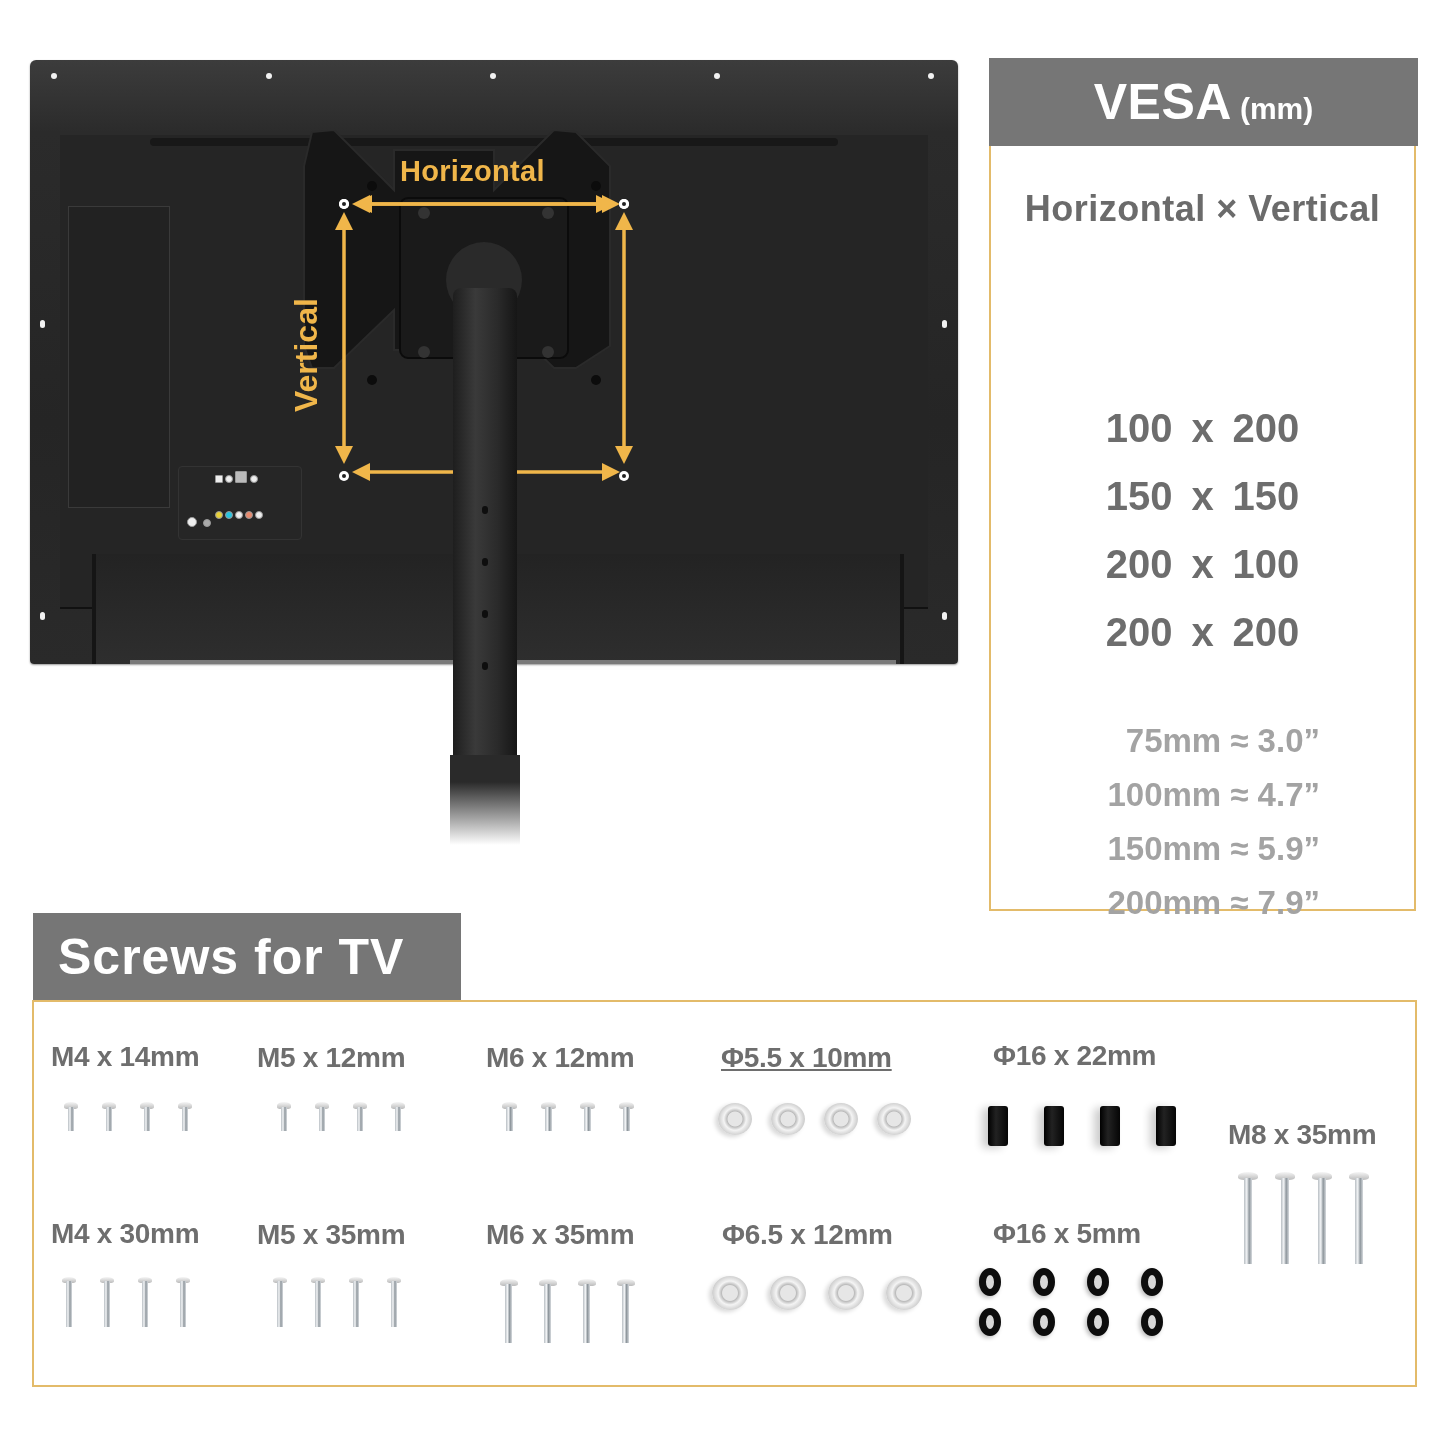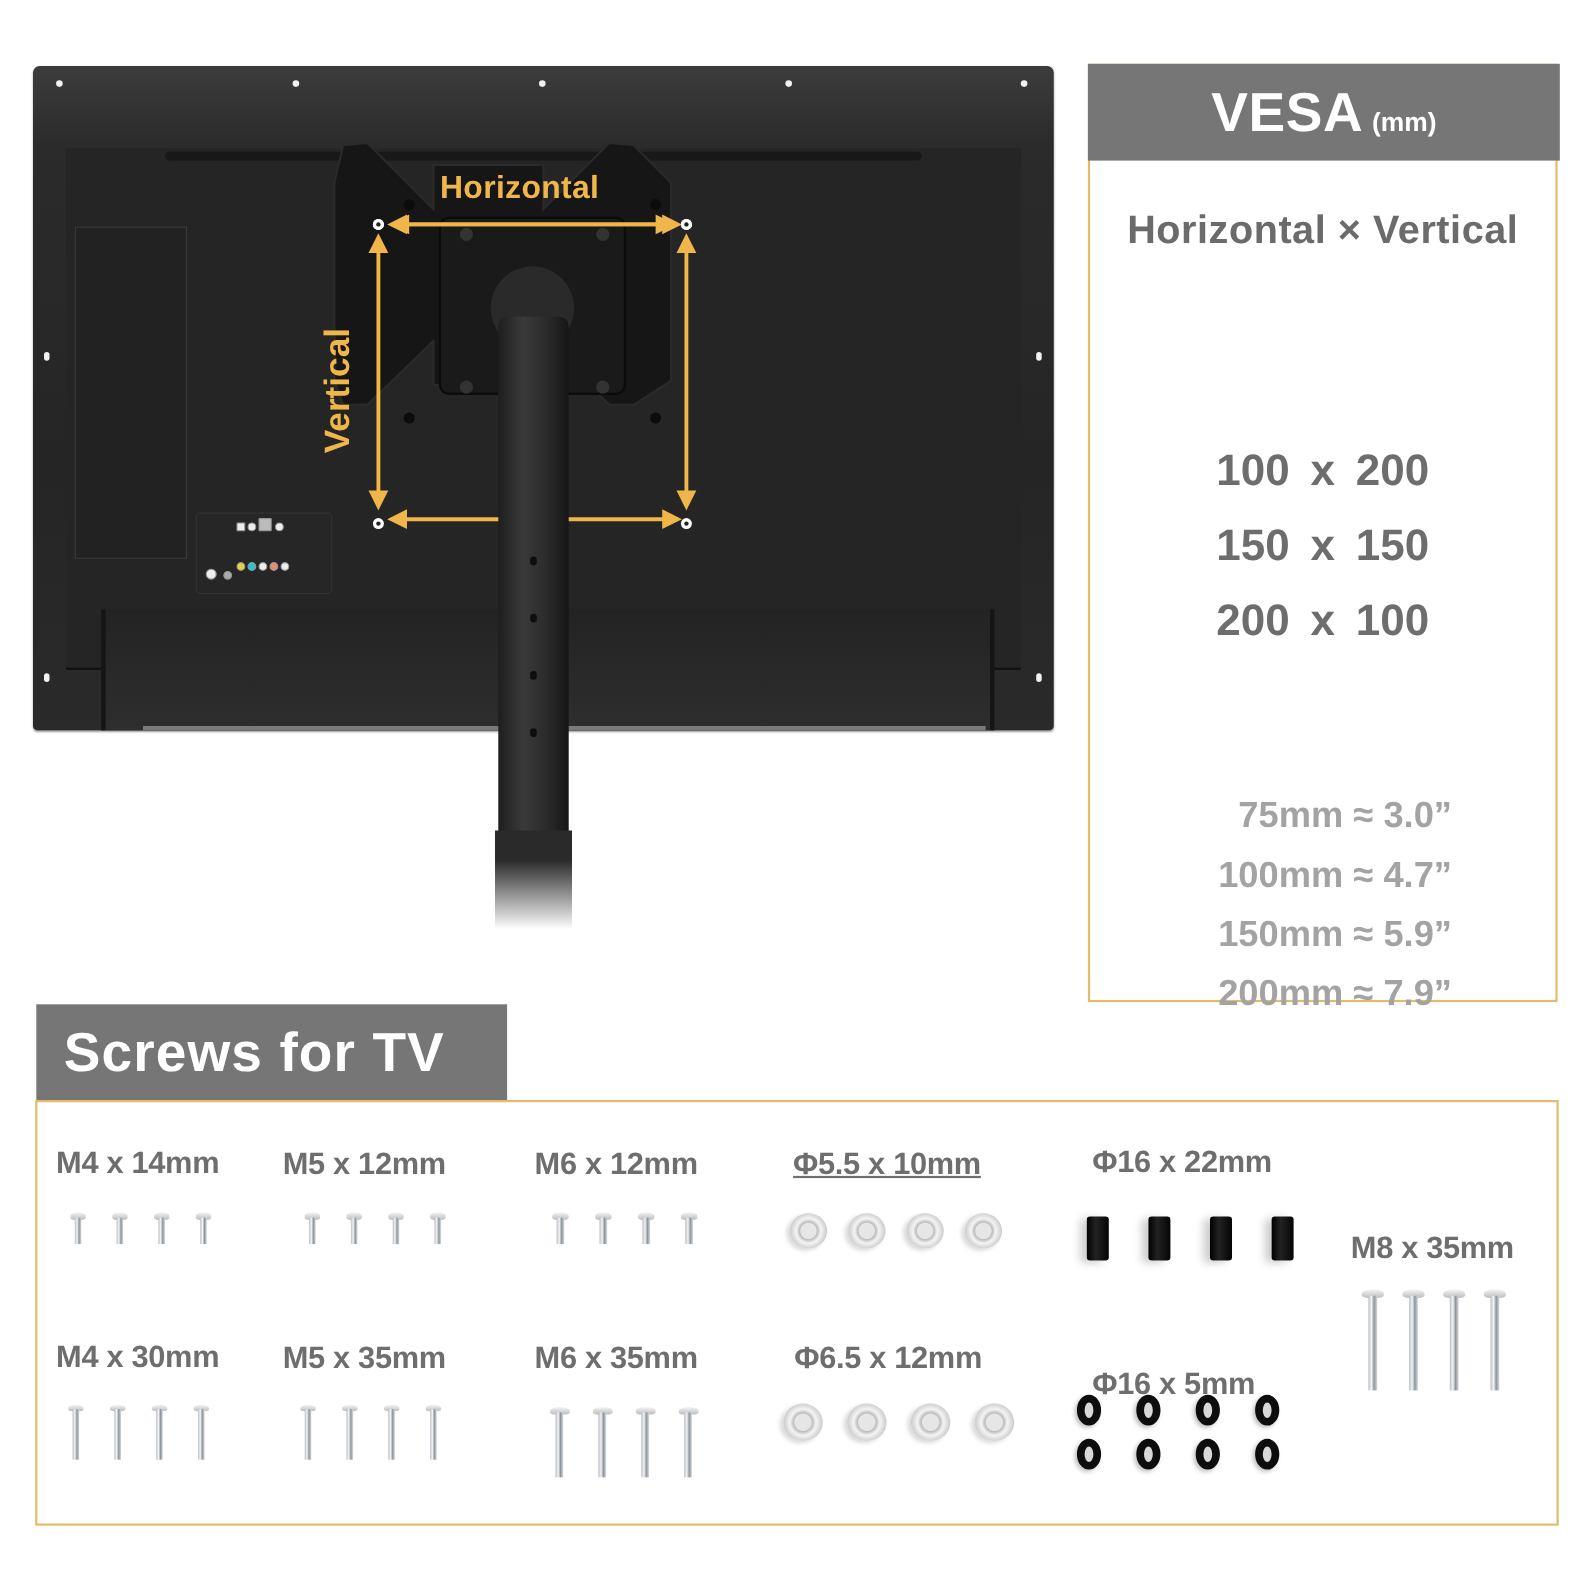--- a/index.html
+++ b/index.html
@@ -30,21 +30,21 @@
           background:linear-gradient(180deg,#2a2a2a 0%,#2a2a2a 30%,rgba(60,60,60,0.4) 75%,rgba(255,255,255,0) 100%); }
 
   .lbl-horizontal { position:absolute; left:400px; top:155px; font-size:29px; font-weight:bold; color:#f0b64a; letter-spacing:0.3px; }
   .lbl-vertical { position:absolute; left:288px; top:412px; font-size:32px; font-weight:bold; color:#f0b64a;
                   transform-origin:0 0; transform:rotate(-90deg); white-space:nowrap; }
 
   
   .vesa { position:absolute; left:989px; top:58px; width:427px; height:853px; border:2px solid #e3bb6a; box-sizing:border-box; background:#fff; }
   .vesa-head { position:absolute; left:-2px; top:-2px; width:429px; height:88px; background:#767676; text-align:center; }
   .vesa-title { font-size:50px; font-weight:900; color:#fff; line-height:88px; letter-spacing:0.5px; }
-  .vesa-unit { font-size:24px; font-weight:bold; color:#fff; margin-left:8px;text-align:right; }
+  .vesa-unit { font-size:30px; font-weight:bold; color:#fff; margin-left:8px;text-align:right; }
   .vesa-sub { position:absolute; left:0; top:128px; width:423px; text-align:center; font-size:36px; font-weight:bold; color:#6b6b6b; letter-spacing:0.5px; }
   .vesa-row { position:absolute; left:0; width:423px; text-align:center; font-size:40px; font-weight:bold; color:#6d6d6d; }
   .vesa-row span { display:inline-block; }
   .vesa-row .a { width:90px; text-align:right; }
   .vesa-row .x { width:60px; text-align:center; }
   .vesa-row .b { width:90px; text-align:left; }
   .conv { position:absolute; left:0; width:423px; font-size:33px; font-weight:bold; color:#a3a3a3; }
   .conv span { position:absolute; right:94px; white-space:nowrap;margin-top:32px; }
 
   
@@ -172,20 +172,23 @@
 
   <div class="vesa-row" style="top:346px;">
     <span class="a">100</span><span class="x">x</span><span class="b">200</span>
   </div>
   <div class="vesa-row" style="top:414px;">
     <span class="a">150</span><span class="x">x</span><span class="b">150</span>
   </div>
   <div class="vesa-row" style="top:482px;">
     <span class="a">200</span><span class="x">x</span><span class="b">100</span>
   </div>
+  <div class="vesa-row" style="top:550px;">
+    <span class="a">200</span><span class="x">x</span><span class="b">200</span>
+  </div>
 
   <div class="conv" style="top:630px;">
       <span>75mm ≈ 3.0”</span>
     </div>
   <div class="conv" style="top:684px;">
       <span>100mm ≈ 4.7”</span>
     </div>
   <div class="conv" style="top:738px;">
       <span>150mm ≈ 5.9”</span>
     </div>
@@ -203,21 +206,21 @@
 <div class="screw-label" style="left:257px;top:1042px;">M5 x 12mm</div>
 <div class="screw-label" style="left:486px;top:1042px;">M6 x 12mm</div>
 <div class="screw-label" style="left:721px;top:1042px;text-decoration:underline;">Φ5.5 x 10mm</div>
 <div class="screw-label" style="left:993px;top:1040px;">Φ16 x 22mm</div>
 <div class="screw-label" style="left:1228px;top:1119px;">M8 x 35mm</div>
 
 <div class="screw-label" style="left:51px;top:1218px;">M4 x 30mm</div>
 <div class="screw-label" style="left:257px;top:1219px;">M5 x 35mm</div>
 <div class="screw-label" style="left:486px;top:1219px;">M6 x 35mm</div>
 <div class="screw-label" style="left:722px;top:1219px;">Φ6.5 x 12mm</div>
-<div class="screw-label" style="left:993px;top:1218px;margin-top:24px;">Φ16 x 5mm</div>
+<div class="screw-label" style="left:993px;top:1218px;">Φ16 x 5mm</div>
 
 <div class="items" style="left:64px;top:1102px;">
   <div class="screw" style="width:38px;height:30px;">
       <div class="head" style="width:14px;height:7px;"></div>
       <div class="shaft" style="left:4px;top:5px;width:6px;height:24px;"></div>
     </div>
   <div class="screw" style="width:38px;height:30px;">
       <div class="head" style="width:14px;height:7px;"></div>
       <div class="shaft" style="left:4px;top:5px;width:6px;height:24px;"></div>
     </div>

